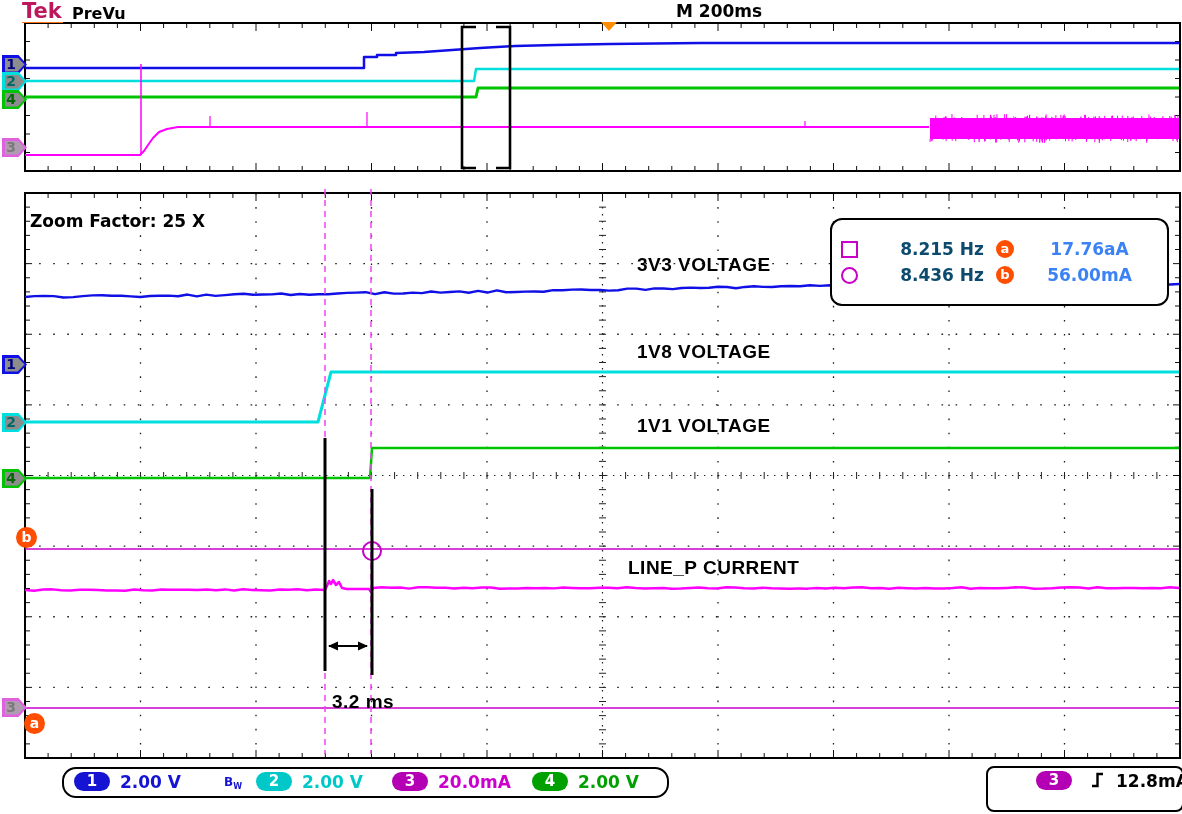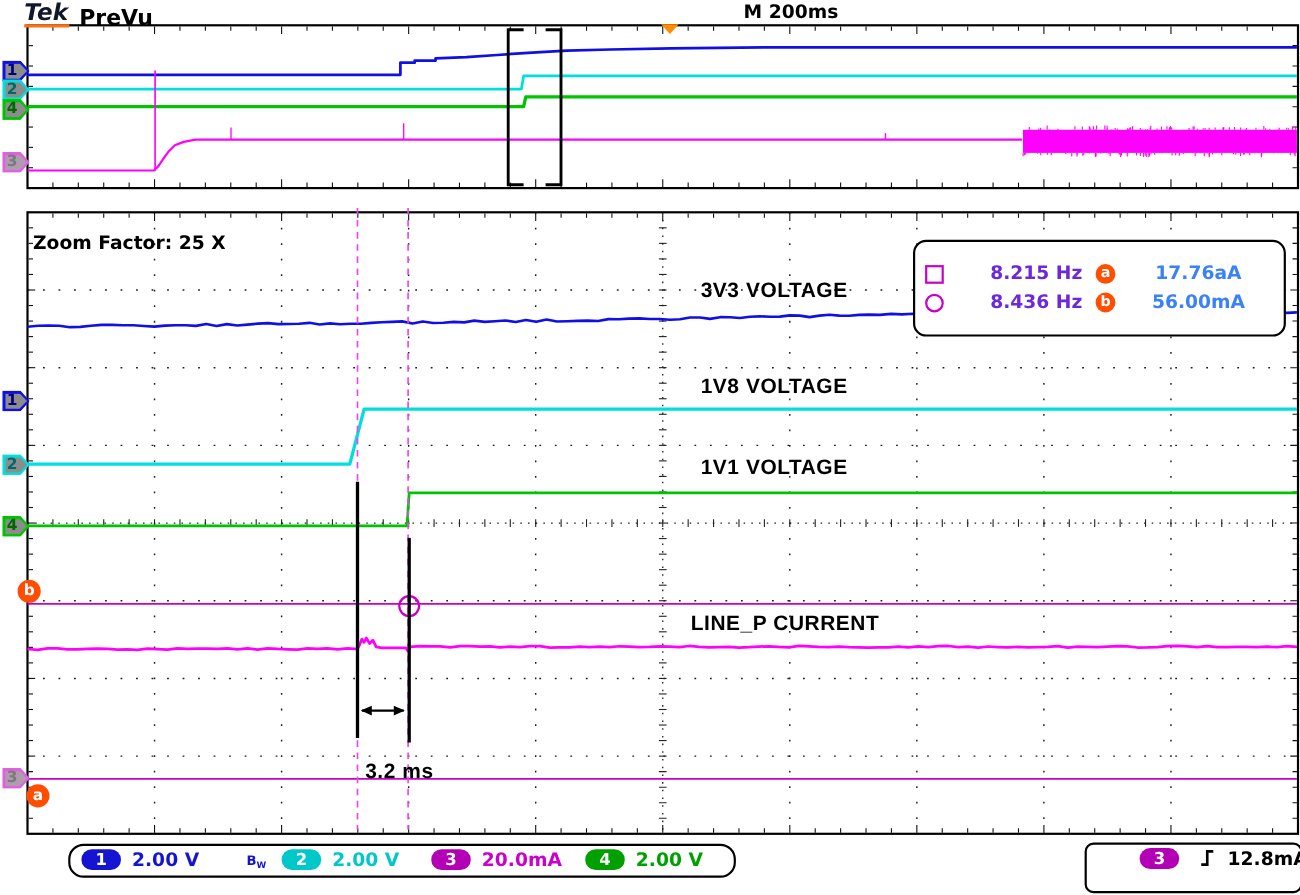--- a/index.html
+++ b/index.html
@@ -2,39 +2,39 @@
 <html><head>
 <meta charset="utf-8">
 <style>
   html,body{margin:0;padding:0;background:#fff;}
   #page{position:relative;width:1182px;height:814px;background:#fff;overflow:hidden;
         font-family:"DejaVu Sans",sans-serif;}
   .abs{position:absolute;}
   .ro{font-family:"DejaVu Sans",sans-serif;font-weight:bold;font-size:17px;color:#000;white-space:nowrap;}
   .tracelabel{font-family:"Liberation Sans",sans-serif;font-weight:bold;font-size:19px;color:#000;
               letter-spacing:.5px;white-space:nowrap;}
-  .logo{font-family:"DejaVu Sans",sans-serif;font-weight:bold;font-size:21px;color:#0f172a;
-        border-bottom:3px solid #f97316;line-height:20px;display:inline-block;padding:0 1px 1px 0;font-style:italic;}
-  .prevu{font-family:"DejaVu Sans",sans-serif;font-weight:bold;font-size:20px;color:#000;}
+  .logo{font-family:"DejaVu Sans",sans-serif;font-weight:bold;font-size:21px;color:#be185d;
+        border-bottom:1px solid #f97316;line-height:20px;display:inline-block;padding:0 1px 1px 0;}
+  .prevu{font-family:"DejaVu Sans",sans-serif;font-weight:bold;font-size:16px;color:#000;}
   
   .cmk{position:absolute;left:2px;width:25px;height:19px;}
   .cmk .o,.cmk .i{position:absolute;clip-path:polygon(0 0,66% 0,100% 50%,66% 100%,0 100%);}
   .cmk .o{inset:0;}
   .cmk .i{inset:2.5px;background:#8c8c8c;}
   .cmk span{position:absolute;left:0;right:7px;top:0;bottom:0;text-align:center;
             font:bold 14px/19px "DejaVu Sans",sans-serif;}
   
   .obadge{position:absolute;width:21px;height:21px;border-radius:50%;background:#ff4e00;
           color:#fff;text-align:center;font:bold 14px/21px "DejaVu Sans",sans-serif;}
   
   #measbox{left:830px;top:218px;width:335px;height:84px;background:#fff;border:2px solid #000;
            border-radius:12px;display:flex;flex-direction:column;justify-content:center;}
   .mrow{display:flex;align-items:center;height:26px;}
   .mc1{width:34px;display:flex;justify-content:center;}
-  .mc2{width:118px;text-align:right;font:bold 17px "DejaVu Sans",sans-serif;color:#6d28d9;white-space:nowrap;}
+  .mc2{width:118px;text-align:right;font:bold 17px "DejaVu Sans",sans-serif;color:#0c4a6e;white-space:nowrap;}
   .mc3{width:42px;display:flex;justify-content:center;}
   .mc4{width:127px;text-align:center;font:bold 17px "DejaVu Sans",sans-serif;color:#3b82f6;white-space:nowrap;}
   .msq{width:13px;height:13px;border:2px solid #c800c8;}
   .mci{width:13px;height:13px;border:2px solid #c800c8;border-radius:50%;}
   .mbadge{width:18px;height:18px;border-radius:50%;background:#ff4e00;color:#fff;text-align:center;
           font:bold 13px/18px "DejaVu Sans",sans-serif;}
   
   .bbox{position:absolute;border:2px solid #000;background:#fff;}
   .oval{position:absolute;width:36px;height:19px;border-radius:10px;color:#fff;text-align:center;
         font:bold 15px/19px "DejaVu Sans",sans-serif;top:3px;}

